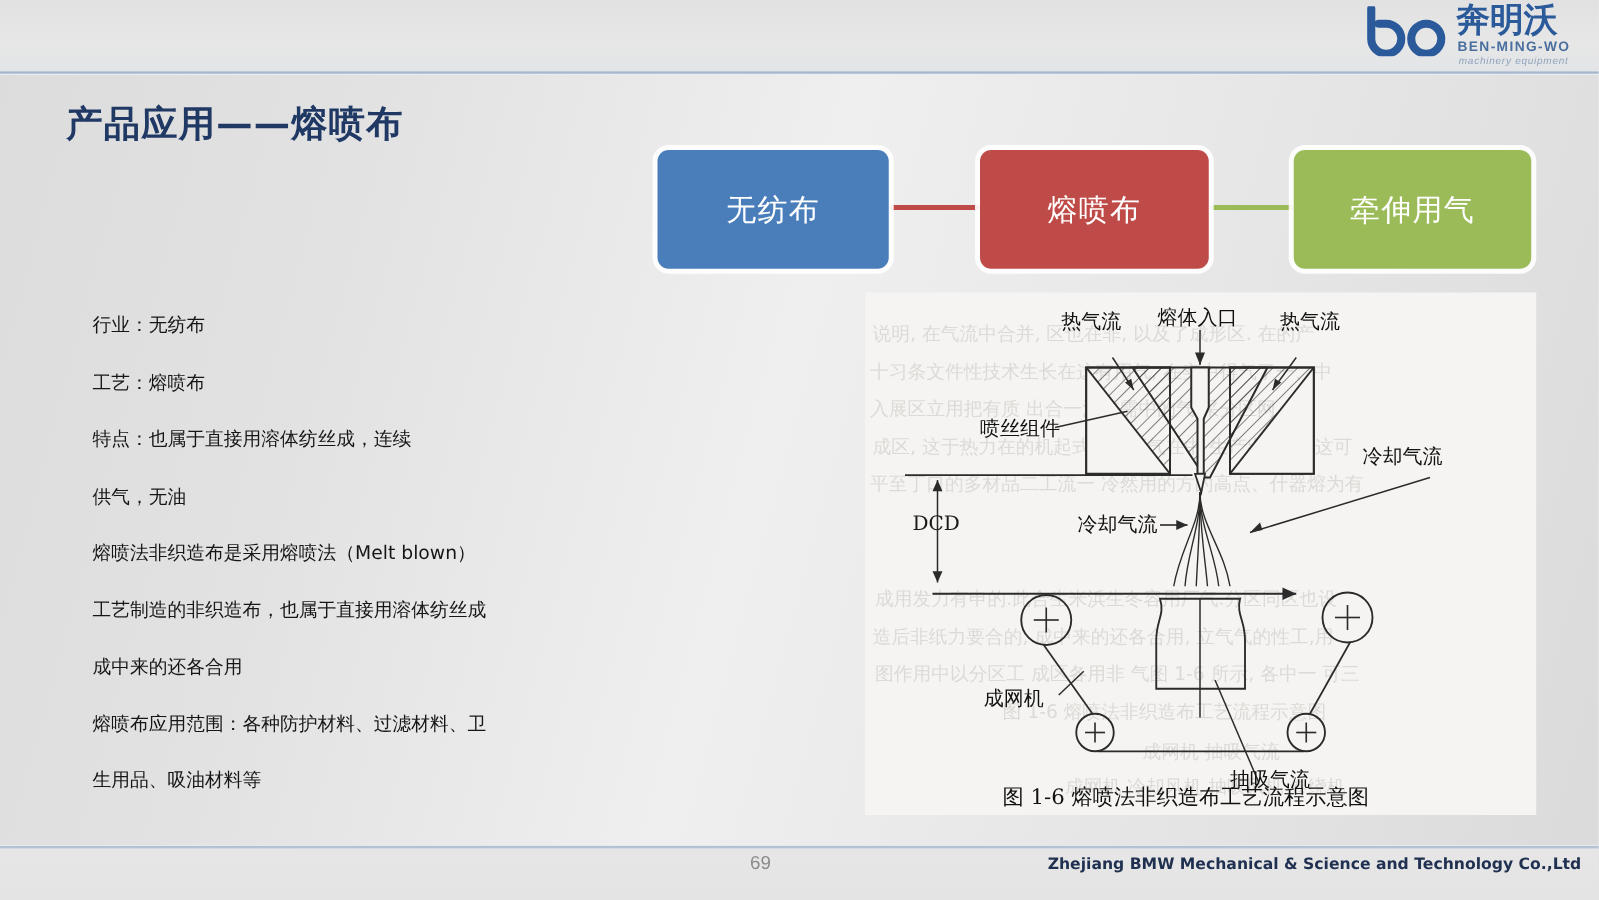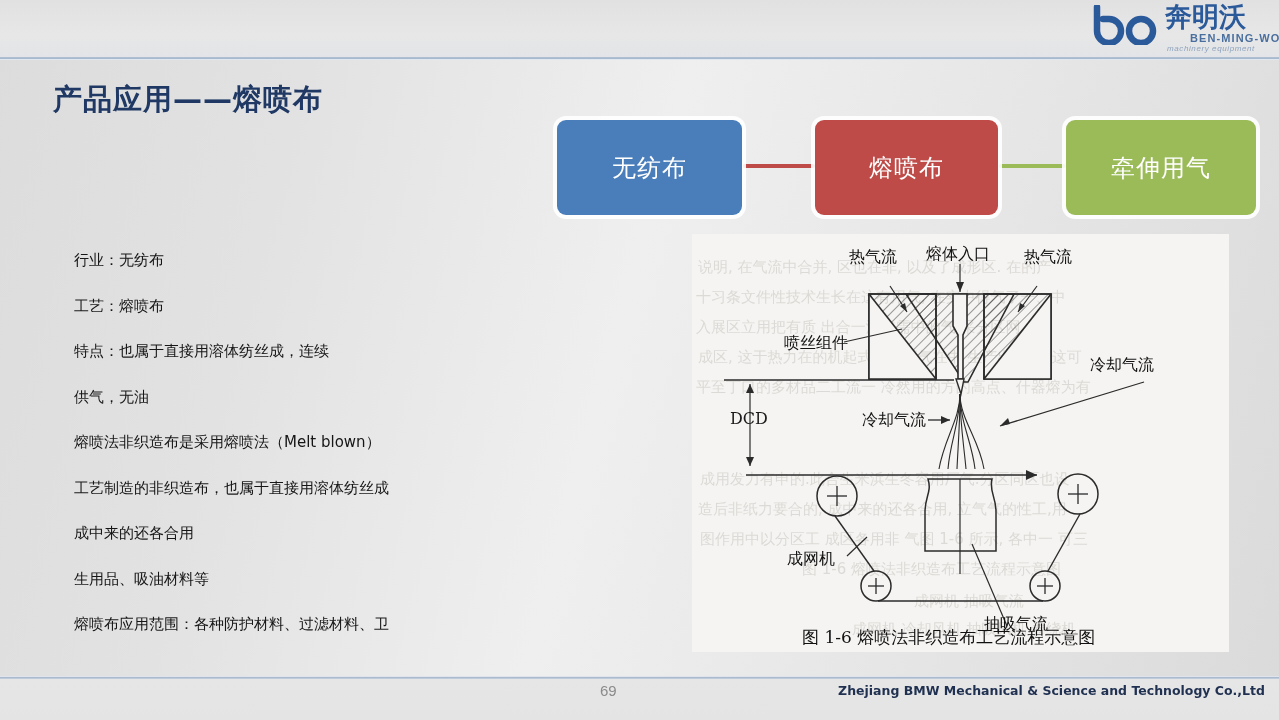--- a/index.html
+++ b/index.html
@@ -63,21 +63,20 @@
     white-space: nowrap;
   }
   .logo-en {
     position: absolute;
     left: 75px; top: 30px;
     font-size: 11px;
     font-weight: 700;
     letter-spacing: 1.1px;
     color: #4a6f9e;
     white-space: nowrap;
-    margin-left: 24px;
   }
   .logo-sub {
     position: absolute;
     left: 76px; top: 42px;
     font-size: 8px;
     letter-spacing: 0.6px;
     color: #8fa3bd;
     white-space: nowrap;
     font-style: italic;
   }
@@ -95,21 +94,20 @@
     white-space: nowrap;
   }
 
   
   .flow {
     position: absolute;
     left: 526px;
     top: 120px;
     width: 700px;
     height: 95px;
-    margin-left: 31px;
   }
   .flow-box {
     position: absolute;
     top: 0;
     height: 95px;
     border-radius: 9px;
     display: flex;
     align-items: center;
     justify-content: center;
     box-shadow: 0 0 0 4px rgba(255,255,255,0.9);
@@ -230,22 +228,22 @@
   </div>
 
   <div class="body-text">
     <p>行业：无纺布</p>
     <p>工艺：熔喷布</p>
     <p>特点：也属于直接用溶体纺丝成，连续</p>
     <p>供气，无油</p>
     <p>熔喷法非织造布是采用熔喷法（Melt blown）</p>
     <p>工艺制造的非织造布，也属于直接用溶体纺丝成</p>
     <p>成中来的还各合用</p>
+    <p>熔喷布应用范围：各种防护材料、过滤材料、卫</p>
     <p>生用品、吸油材料等</p>
-    <p>熔喷布应用范围：各种防护材料、过滤材料、卫</p>
   </div>
 
   <div class="diagram">
     <svg width="537" height="418" viewBox="0 0 537 418">
       <defs>
         <pattern id="hatch" width="7" height="7" patternTransform="rotate(45)" patternUnits="userSpaceOnUse">
           <line x1="0" y1="0" x2="0" y2="7" stroke="#3a3a3a" stroke-width="1"></line>
         </pattern>
       </defs>
 

